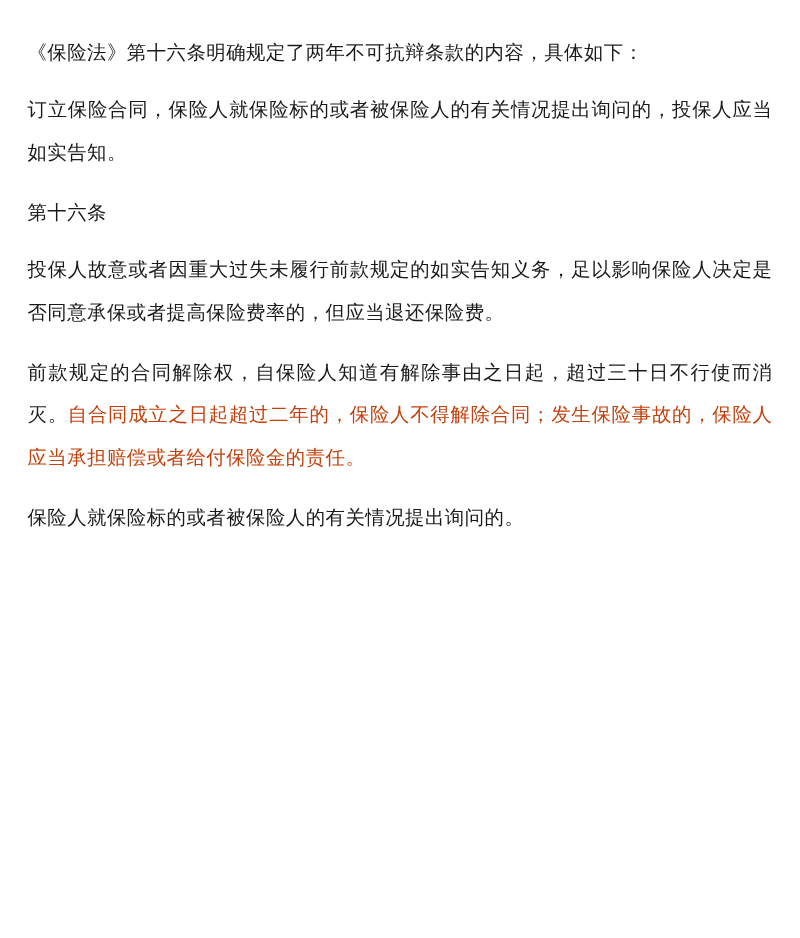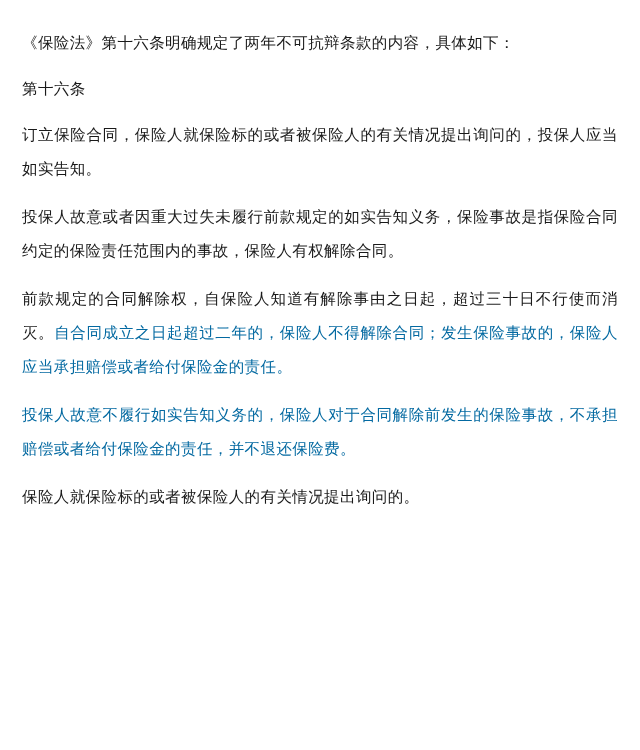--- a/index.html
+++ b/index.html
@@ -12,40 +12,40 @@
     height: 750px;
     font-family: "DejaVu Sans", "Liberation Sans", sans-serif;
     color: #1a1a1a;
     overflow: hidden;
   }
   .doc {
     box-sizing: border-box;
     width: 640px;
     height: 722px;
     padding: 26px 22px 0 22px;
+    font-family: Liberation Mono, monospace;
   }
   .para {
     font-size: 15.5px;
     line-height: 34px;
     margin: 0 0 14px 0;
     letter-spacing: 0.4px;
     text-align: justify;
     word-break: break-all;
   }
   .para.heading {
     margin-bottom: 12px;
   }
   .black { color: #1a1a1a; }
-  .red { color: #0369a1; }
+  .red { color: #c2410c; }
   .seg { }
 </style>
 </head>
 <body>
 
 <div class="doc" id="doc-root">
     <p class="para heading"><span class="seg black">《保险法》第十六条明确规定了两年不可抗辩条款的内容，具体如下：</span></p>
+    <p class="para"><span class="seg black">订立保险合同，保险人就保险标的或者被保险人的有关情况提出询问的，投保人应当如实告知。</span></p>
     <p class="para heading"><span class="seg black">第十六条</span></p>
-    <p class="para"><span class="seg black">订立保险合同，保险人就保险标的或者被保险人的有关情况提出询问的，投保人应当如实告知。</span></p>
-    <p class="para"><span class="seg black">投保人故意或者因重大过失未履行前款规定的如实告知义务，保险事故是指保险合同约定的保险责任范围内的事故，保险人有权解除合同。</span></p>
+    <p class="para"><span class="seg black">投保人故意或者因重大过失未履行前款规定的如实告知义务，足以影响保险人决定是否同意承保或者提高保险费率的，但应当退还保险费。</span></p>
     <p class="para"><span class="seg black">前款规定的合同解除权，自保险人知道有解除事由之日起，超过三十日不行使而消灭。</span><span class="seg red">自合同成立之日起超过二年的，保险人不得解除合同；发生保险事故的，保险人应当承担赔偿或者给付保险金的责任。</span></p>
-    <p class="para"><span class="seg red">投保人故意不履行如实告知义务的，保险人对于合同解除前发生的保险事故，不承担赔偿或者给付保险金的责任，并不退还保险费。</span></p>
     <p class="para"><span class="seg black">保险人就保险标的或者被保险人的有关情况提出询问的。</span></p>
   </div>
 
 </body></html>

